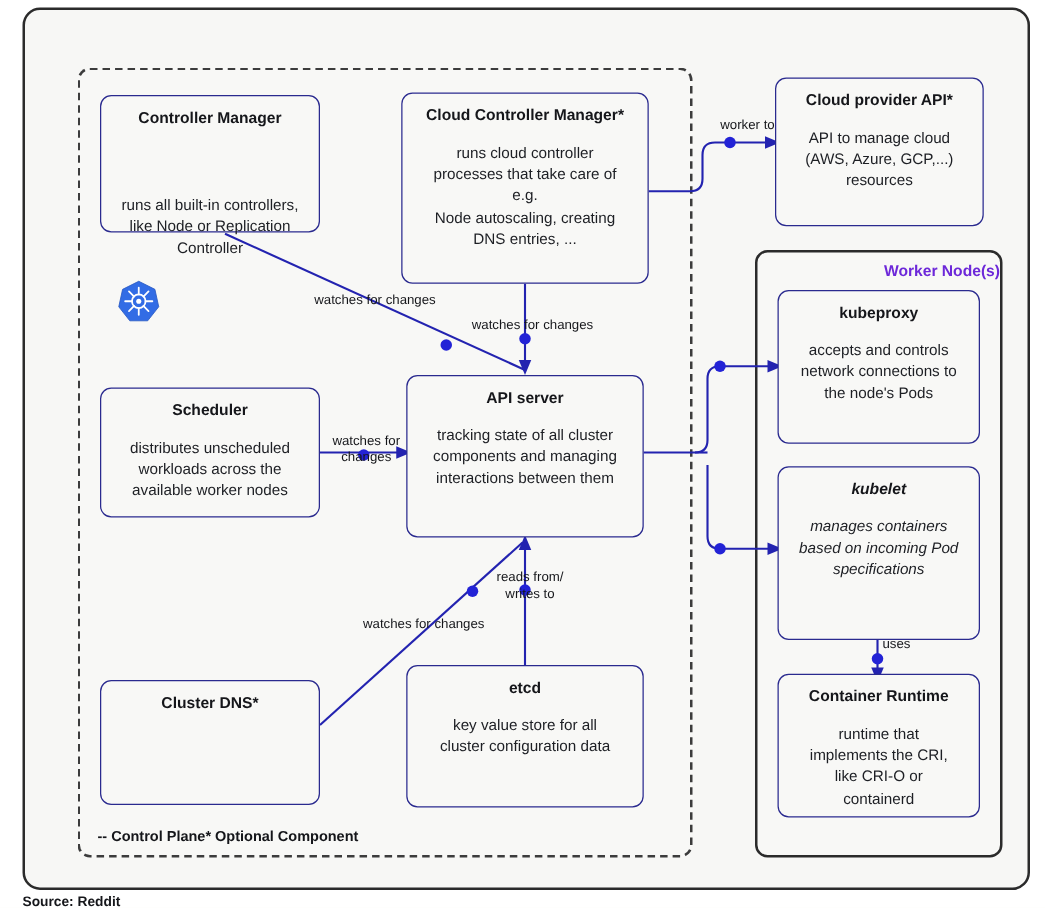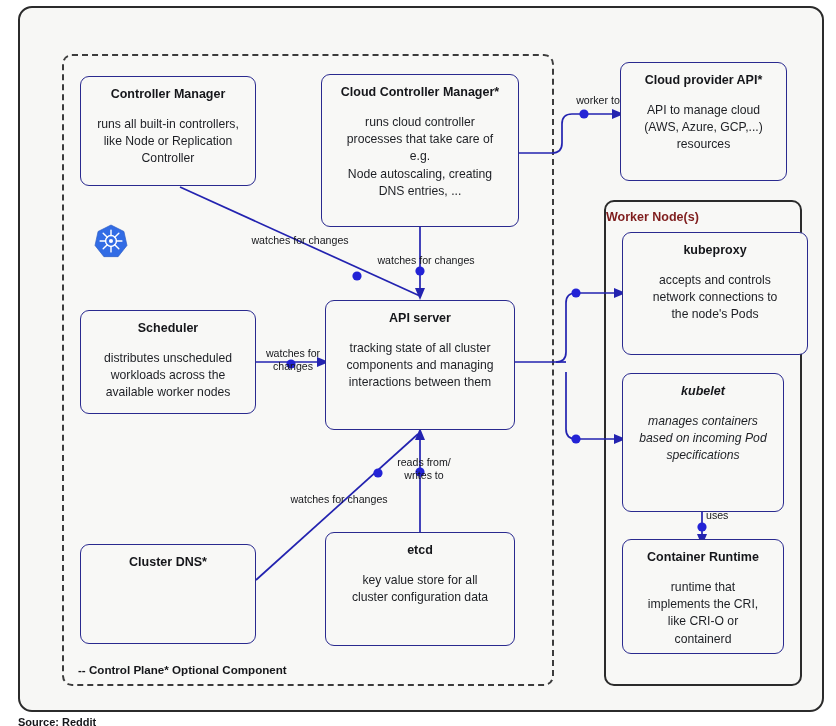--- a/index.html
+++ b/index.html
@@ -49,24 +49,24 @@
     border: 2px solid #2b2b2b;
     border-radius: 10px;
     background: #f8f8f6;
     box-sizing: border-box;
   }
   #worker-node-title {
     position: absolute;
     left: 0;
     top: 8px;
     width: 100%;
-    text-align: left;
+    text-align: right;
     font-size: 12.5px;
     font-weight: bold;
-    color: #7f1d1d;
+    color: #6d28d9;
   }
   
   .node {
     position: absolute;
     box-sizing: border-box;
     border: 1.6px solid #2a2a8f;
     border-radius: 9px;
     background: #f8f8f6;
     display: flex;
     flex-direction: column;
@@ -203,21 +203,21 @@
       <circle cx="584" cy="114" r="4.6"></circle>
       <circle cx="291" cy="364" r="4.6"></circle>
       <circle cx="420" cy="472" r="4.6"></circle>
       <circle cx="378" cy="473" r="4.6"></circle>
       <circle cx="576" cy="293" r="4.6"></circle>
       <circle cx="576" cy="439" r="4.6"></circle>
       <circle cx="702" cy="527" r="4.6"></circle>
     </g>
   </svg>
 
-  <div class="node" style="left:80px; top:76px; width:176px; height:110px;">
+  <div class="node" style="left:80px; top:76px; width:176px; height:110px;gap:40px;">
     <div class="node-title">Controller Manager</div>
     <div class="node-desc">runs all built-in controllers,
 like Node or Replication
 Controller</div>
   </div>
 
   <div class="node" style="left:321px; top:74px; width:198px; height:153px;">
     <div class="node-title">Cloud Controller Manager*</div>
     <div class="node-desc">runs cloud controller
 processes that take care of
@@ -250,21 +250,21 @@
   <div class="node" style="left:80px; top:544px; width:176px; height:100px;">
     <div class="node-title">Cluster DNS*</div>
   </div>
 
   <div class="node" style="left:325px; top:532px; width:190px; height:114px;">
     <div class="node-title">etcd</div>
     <div class="node-desc">key value store for all
 cluster configuration data</div>
   </div>
 
-  <div class="node" style="left:622px; top:232px; width:186px; height:123px;">
+  <div class="node" style="left:622px; top:232px; width:162px; height:123px;">
     <div class="node-title">kubeproxy</div>
     <div class="node-desc">accepts and controls
 network connections to
 the node's Pods</div>
   </div>
 
   <div class="node" style="left:622px; top:373px; width:162px; height:139px;font-style:italic;">
     <div class="node-title">kubelet</div>
     <div class="node-desc">manages containers
 based on incoming Pod

